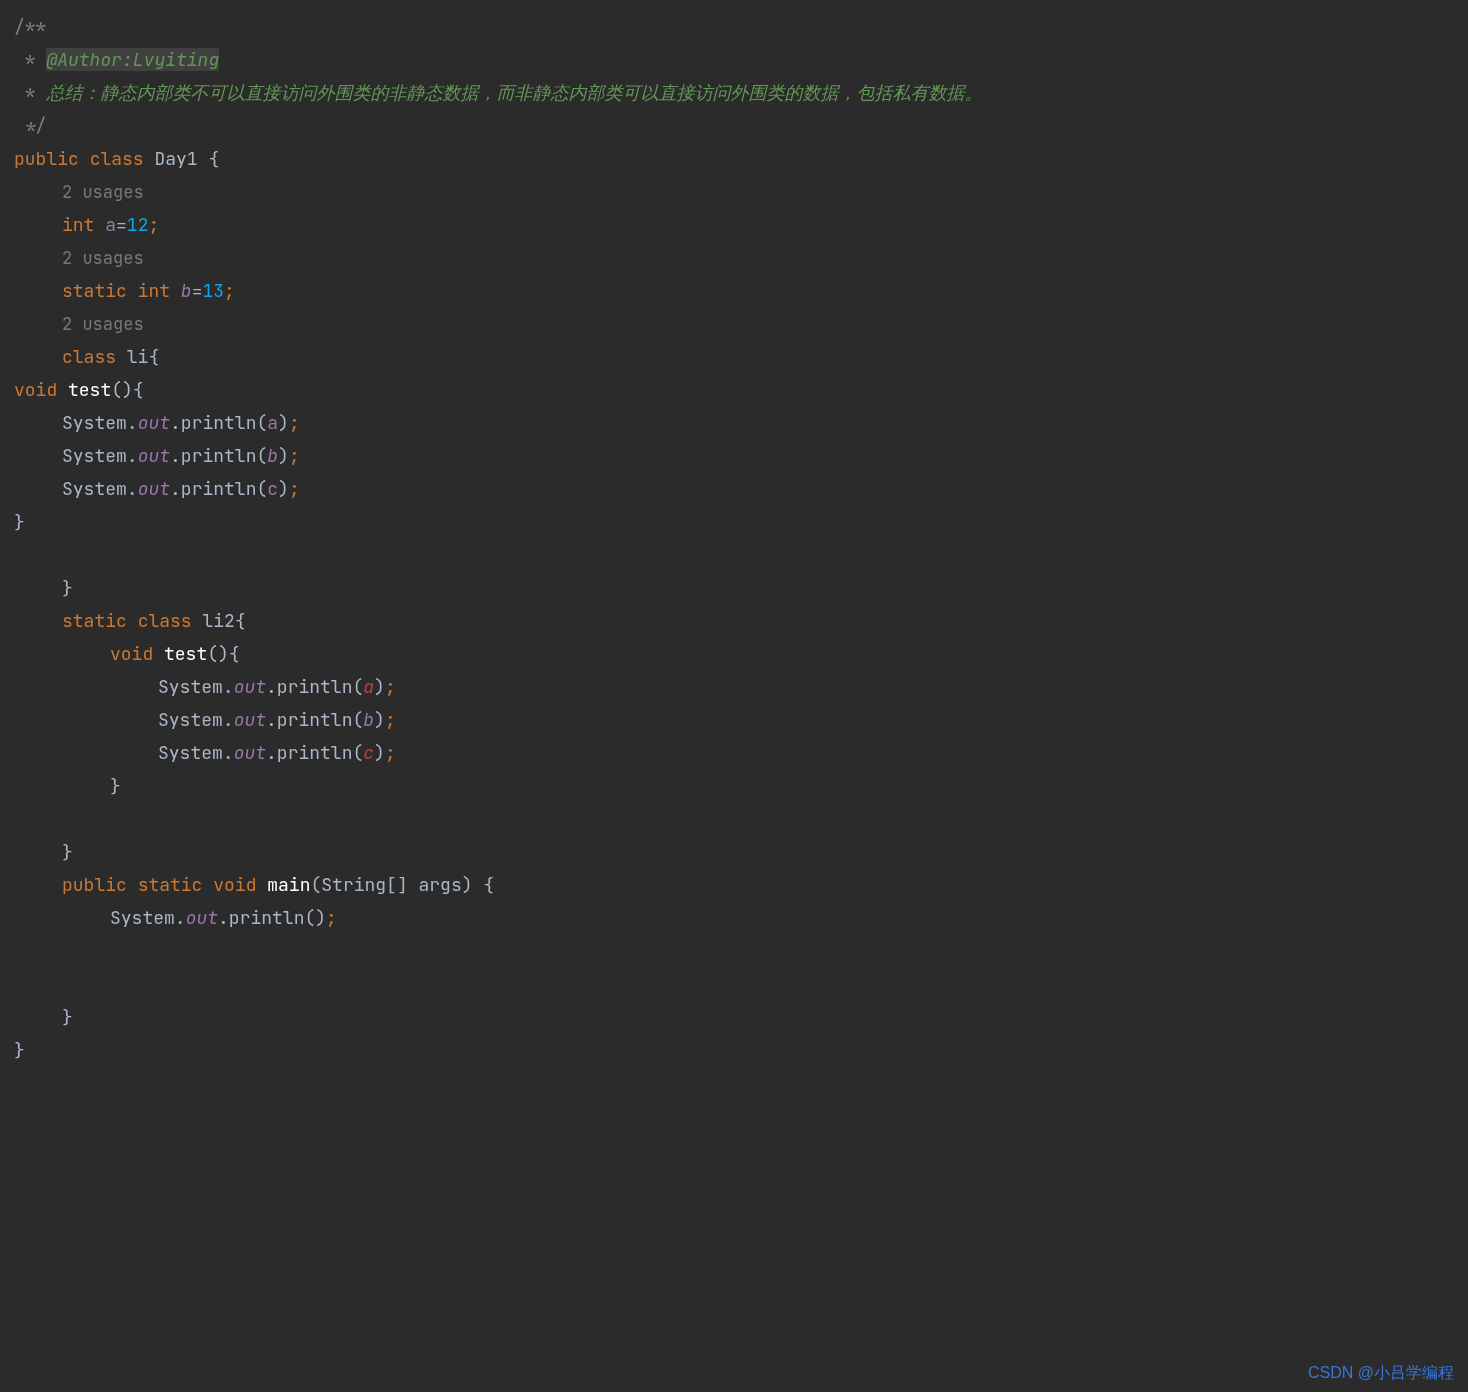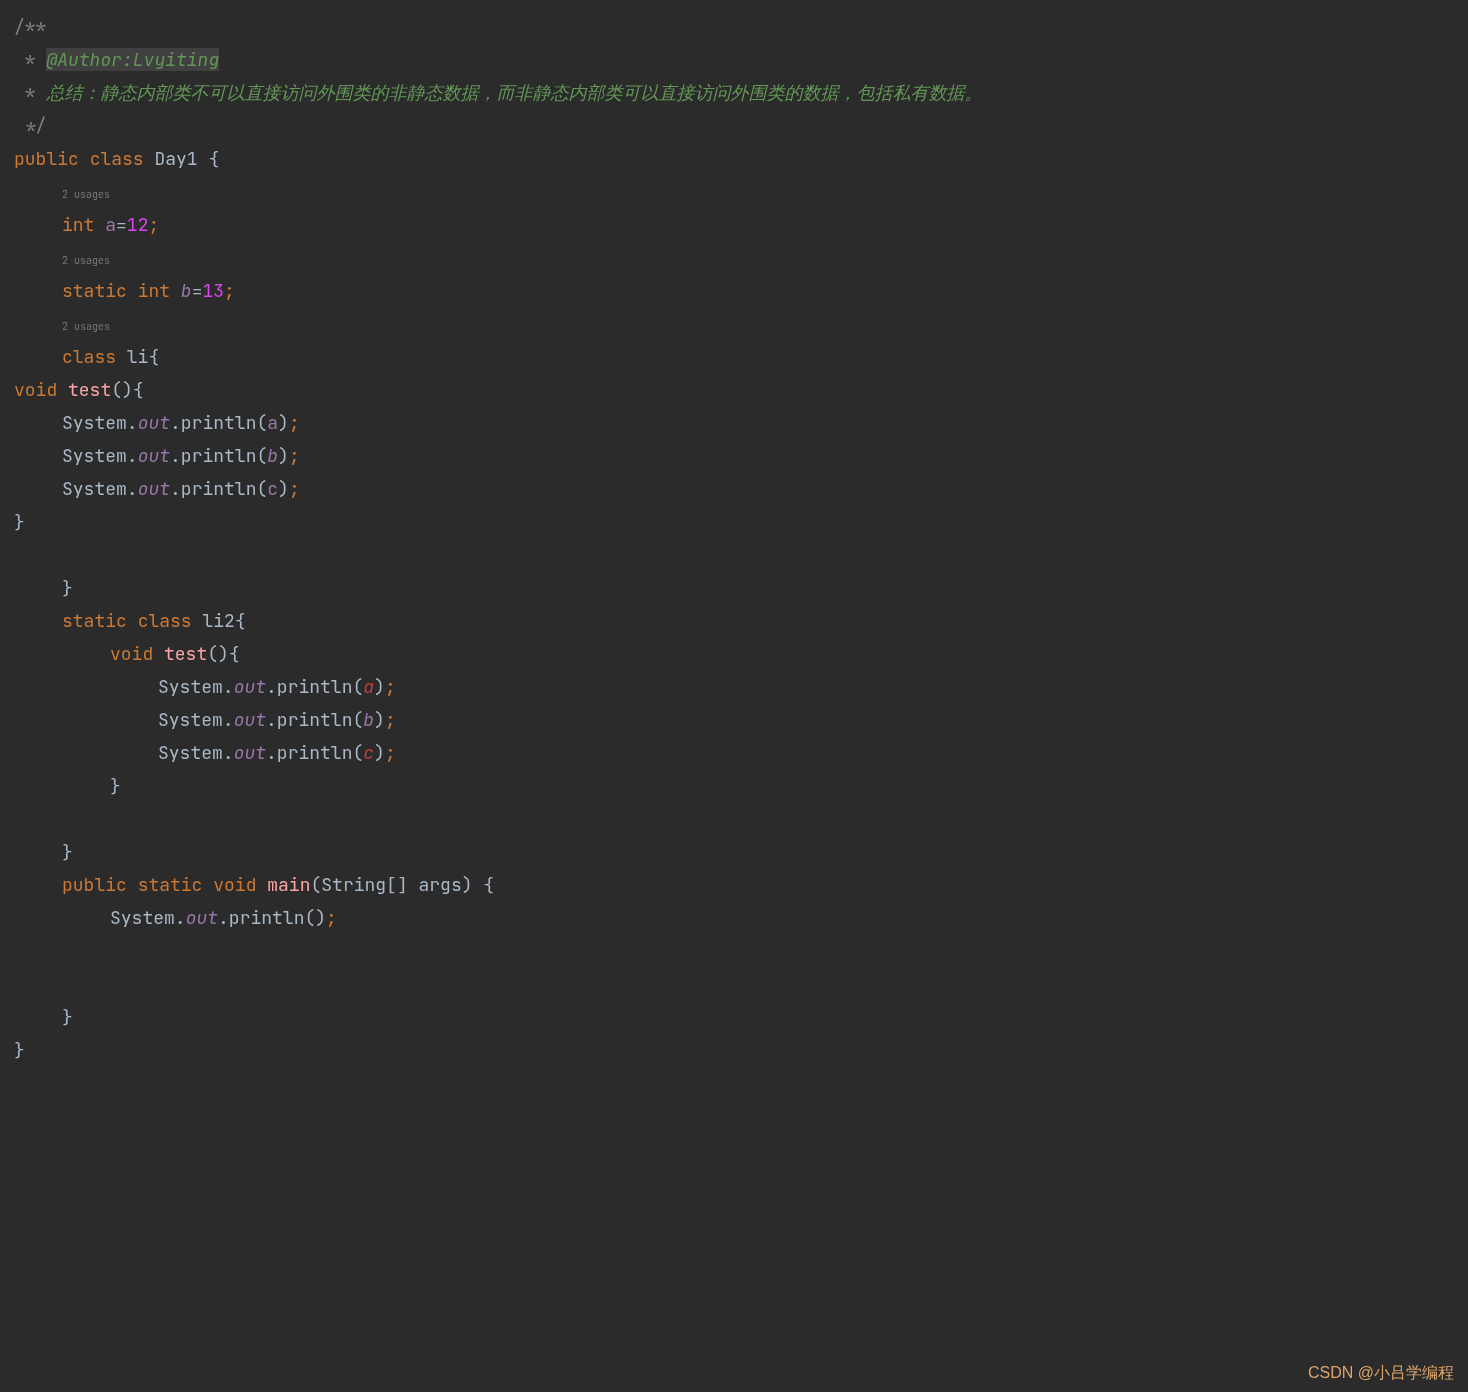--- a/index.html
+++ b/index.html
@@ -44,37 +44,37 @@
       font-style: italic;
     }
     .keyword {
       color: #cc7832;
     }
     .class-name {
       color: #a9b7c6;
       text-align: center;
     }
     .method-decl {
-      color: #fca5a5;
+      color: #ffffff;
       margin-top: 44px;
     }
     .number {
-      color: #d946ef;
+      color: #0ea5e9;
       text-align: center;
     }
     .field-italic {
       color: #9876aa;
       font-style: italic;
     }
     .field {
       color: #9876aa;
     }
     .usage-hint {
       color: #787878;
-      font-size: 10px;
+      font-size: 17px;
     }
     .semicolon {
       color: #cc7832;
     }
     .brace {
       color: #a9b7c6;
     }
     .operator {
       color: #a9b7c6;
     }
@@ -88,21 +88,21 @@
       background-color: rgba(120,120,80,0.4);
     }
     .error-red {
       color: #bc3f3c;
       font-style: italic;
     }
     .watermark {
       position: absolute;
       bottom: 8px;
       right: 14px;
-      color: #fdba74;
+      color: #3b82f6;
       font-size: 16px;
       font-family: Arial, sans-serif;
       opacity: 0.85;
       margin-top: 25px;
     }
     .indent1 { padding-left: 62px; }
     .indent2 { padding-left: 110px; }
     .indent3 { padding-left: 158px; }
   </style>
 </head>

